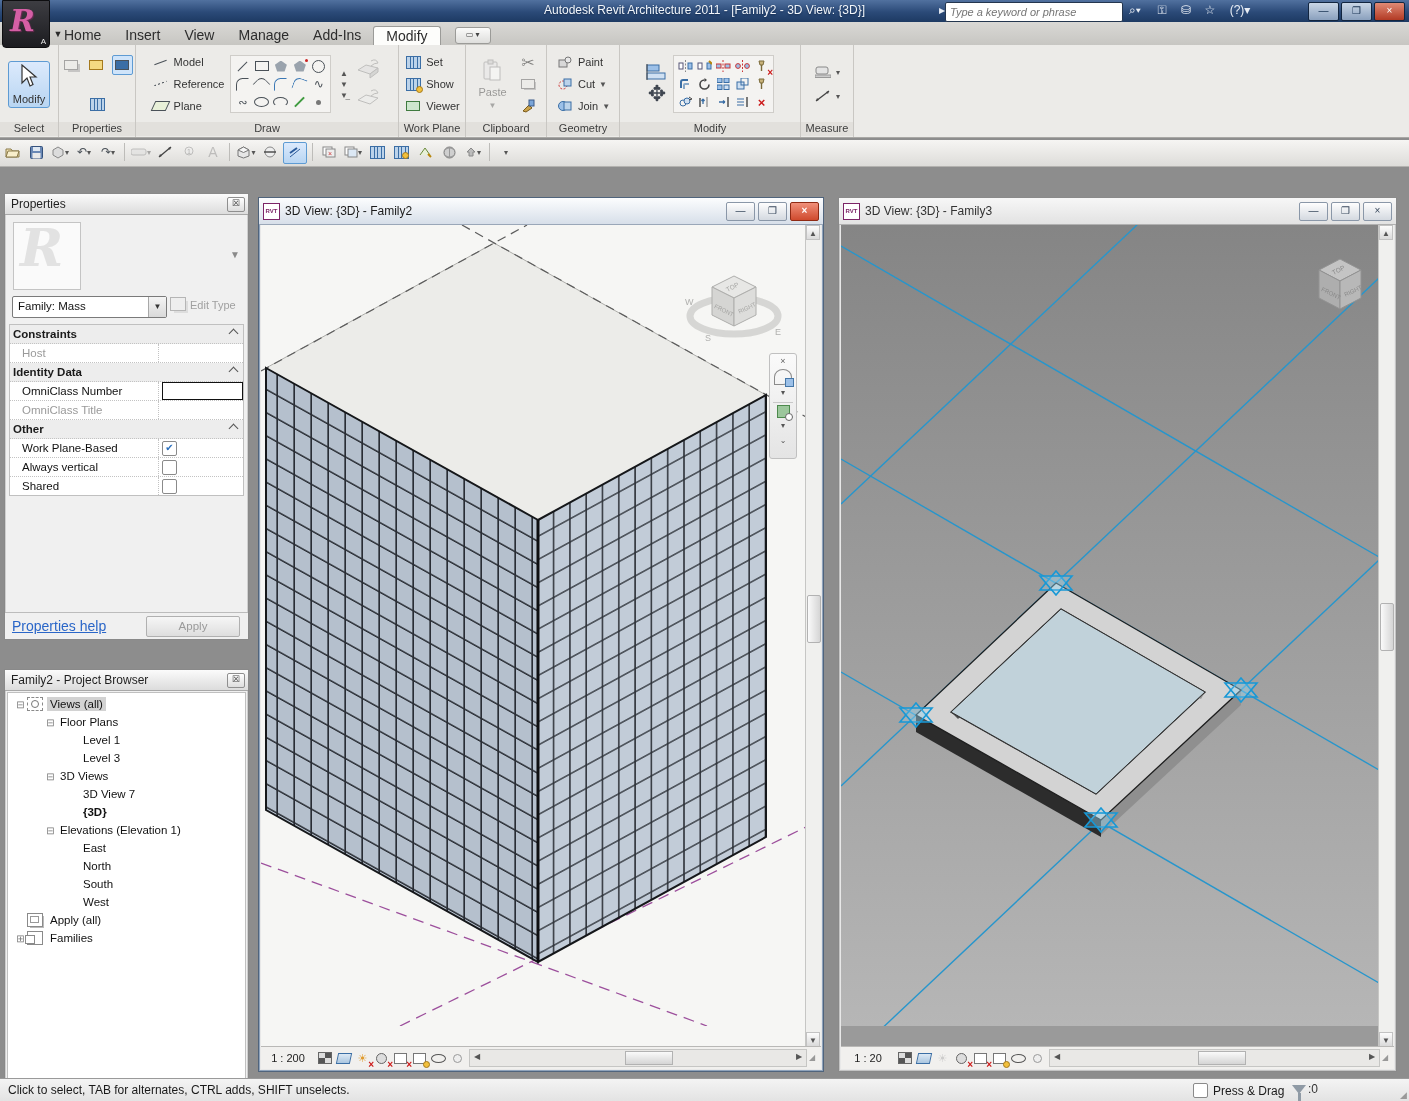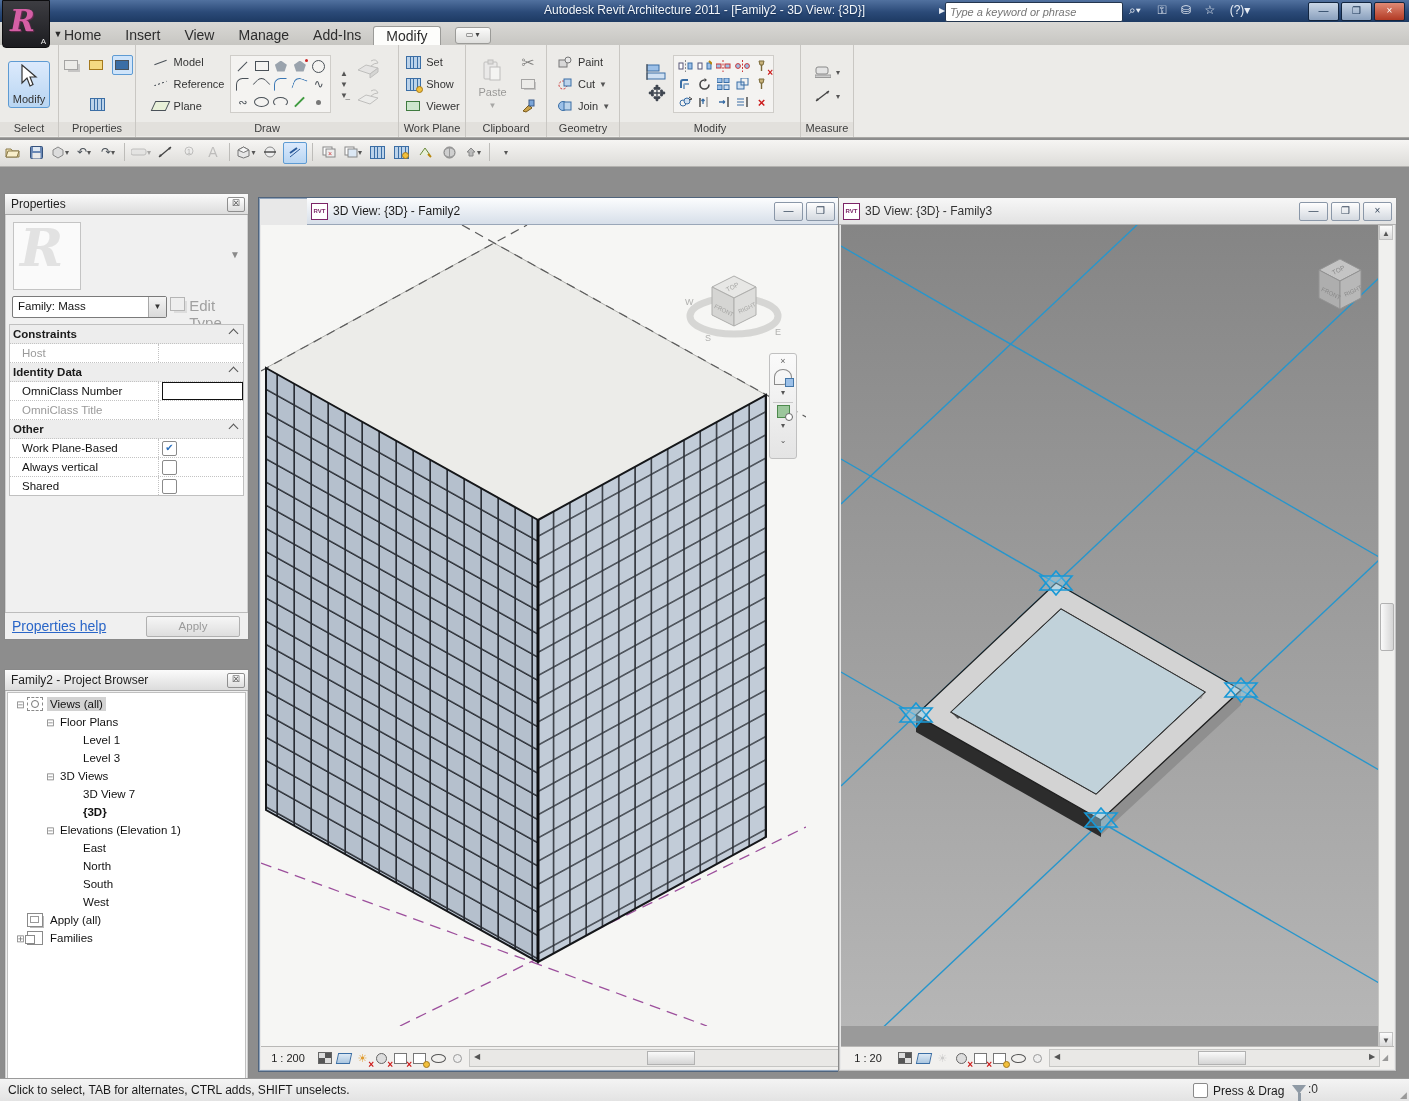--- a/index.html
+++ b/index.html
@@ -59,21 +59,21 @@
   
   .palette{position:absolute;left:4px;width:243px;background:#f0f0f0;border:1px solid #898989;box-shadow:0 0 0 1px #cfcfcf inset;}
   .pal-title{height:20px;background:linear-gradient(#fbfbfb,#dcdcdc);border-bottom:1px solid #a8a8a8;font-size:12px;color:#1f1f1f;line-height:20px;padding-left:6px;position:relative;}
   .pal-close{position:absolute;right:3px;top:3px;width:16px;height:13px;border:1px solid #8f8f8f;background:linear-gradient(#fff,#ddd);font-size:9px;line-height:11px;text-align:center;color:#444;border-radius:2px;}
   #prop-pal{top:193px;height:445px;}
   #prev-box{position:absolute;left:8px;top:28px;width:66px;height:66px;background:#fafafa;border:1px solid #c4c4c4;overflow:hidden;}
   #prev-box .ghost{font-family:"DejaVu Serif",serif;font-weight:bold;font-style:italic;font-size:52px;color:#e2e2e2;margin-left:6px;margin-top:-6px;display:block;}
   #prev-caret{position:absolute;right:8px;top:55px;color:#8a8a8a;font-size:10px;}
   #type-combo{position:absolute;left:7px;top:102px;width:148px;height:20px;background:#fff;border:1px solid #7a7a7a;border-radius:2px;font-size:11.5px;line-height:19px;padding-left:5px;color:#111;}
   #type-combo .dd{position:absolute;right:0;top:0;width:17px;height:100%;border-left:1px solid #a8a8a8;background:linear-gradient(#f4f4f4,#d9d9d9);text-align:center;font-size:8px;line-height:19px;color:#333;}
-  #edit-type{position:absolute;left:165px;top:103px;display:flex;align-items:flex-start;gap:4px;font-size:15px;color:#a0a0a0;}
+  #edit-type{position:absolute;left:165px;top:103px;display:flex;align-items:flex-end;gap:4px;font-size:11px;color:#a0a0a0;}
   .etic{width:14px;height:12px;border:1px solid #b5b5b5;background:#eee;box-shadow:3px 3px 0 -1px #ddd;}
   #prop-grid{position:absolute;left:4px;top:130px;width:233px;background:#fff;border:1px solid #c0c0c0;font-size:11.5px;}
   .prow{height:18px;display:flex;border-bottom:1px dotted #c3c3c3;align-items:center;}
   .prow.hdr{background:#ededed;font-weight:bold;color:#1a1a1a;padding-left:3px;position:relative;}
   .hdr .chev{position:absolute;right:6px;top:5px;width:6px;height:6px;border-left:1.5px solid #555;border-top:1.5px solid #555;transform:rotate(45deg);}
   .plabel{width:136px;padding-left:12px;color:#111;border-right:1px dotted #c3c3c3;height:100%;display:flex;align-items:center;}
   .plabel.mut{color:#9a9a9a;}
   .pval{flex:1;height:100%;display:flex;align-items:center;padding-left:3px;}
   .pval input{width:92%;height:14px;border:1.6px solid #111;font-size:11px;}
   .cb{width:13px;height:13px;border:1px solid #8a8a8a;background:#fff;font-size:10px;line-height:12px;text-align:center;color:#2a6fbd;border-radius:2px;}
@@ -93,21 +93,21 @@
   .ti.sheets:after{content:"";position:absolute;left:2px;top:2px;width:7px;height:5px;border:1px solid #999;}
   .ti.fam:after{content:"";position:absolute;left:-3px;top:3px;width:8px;height:7px;border:1px solid #8a8a8a;background:#fff;}
   .d0{padding-left:6px;}
   .d1{padding-left:36px;}
   .d2{padding-left:72px;}
   .titem .lbl{padding:1px 3px;}
   .titem.sel .lbl{background:#d2d2d2;}
   .titem.bold .lbl{font-weight:bold;}
   
   .cwin{position:absolute;border:1px solid #5f7档f8f;background:#e8e8e8;}
-  #win1{left:258px;top:197px;width:564px;height:873px;border:1px solid #50647c;box-shadow:0 0 0 1px #8fa3bb inset;padding-left:48px;}
+  #win1{left:258px;top:197px;width:564px;height:873px;border:1px solid #50647c;box-shadow:0 0 0 1px #8fa3bb inset;}
   #win2{left:838px;top:197px;width:557px;height:873px;border:1px solid #8a8a8a;box-shadow:0 0 0 1px #c4c4c4 inset;}
   .cw-title{height:26px;display:flex;align-items:center;gap:5px;padding:0 4px;background:linear-gradient(#fcfdfe,#d7dfe9);border-bottom:1px solid #9aa7b8;font-size:12px;color:#1c1c1c;}
   #win2 .cw-title{background:linear-gradient(#f7f7f7,#e2e2e2);border-bottom:1px solid #b0b0b0;color:#333;}
   .rvt-ic{width:15px;height:15px;border:1px solid #7c2467;background:#fff;color:#7c2467;font-size:6px;font-weight:bold;text-align:center;line-height:15px;flex:none;}
   .cw-btns{margin-left:auto;display:flex;gap:3px;}
   .cwb{width:27px;height:17px;border:1px solid #8a97a8;border-radius:2px;background:linear-gradient(#fefefe,#d4d9e0);font-size:10px;line-height:15px;text-align:center;color:#3a4a5e;}
   .cwb.close-act{background:linear-gradient(#f0907a,#cf4a2e);border-color:#8f2a14;color:#fff;font-weight:bold;}
   .cw-client{position:absolute;left:2px;right:2px;top:27px;bottom:24px;background:#f6f6f4;overflow:hidden;}
   #win2 .cw-client{background:#9a9a9a;}
   .scene{position:absolute;left:0;top:0;}

